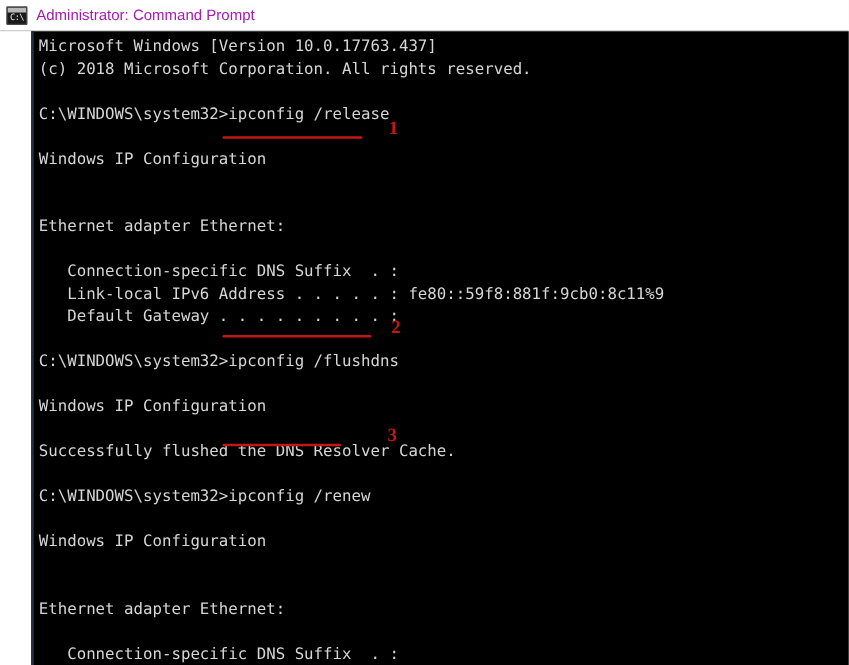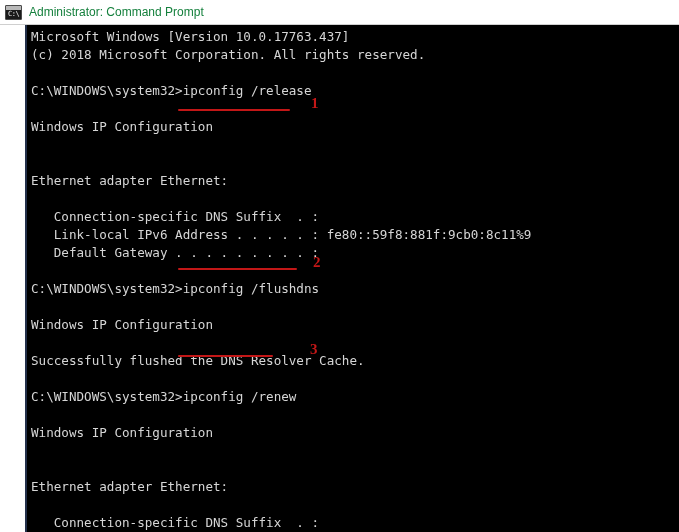--- a/index.html
+++ b/index.html
@@ -60,21 +60,21 @@
     top: 4px;
     font-family: "DejaVu Sans Mono", monospace;
     font-size: 7px;
     line-height: 9px;
     color: #e8e8e8;
     letter-spacing: -0.5px;
   }
   #title-text {
     font-family: "Liberation Sans", sans-serif;
     font-size: 12px;
-    color: #15803d;
+    color: #a21caf;
     white-space: nowrap;
   }
 
   
   #console {
     position: absolute;
     left: 0;
     top: 25px;
     width: 679px;
     height: 507px;

